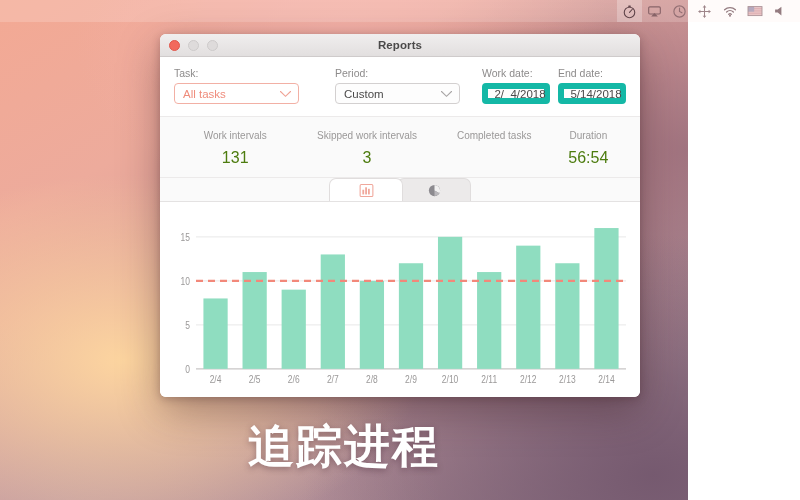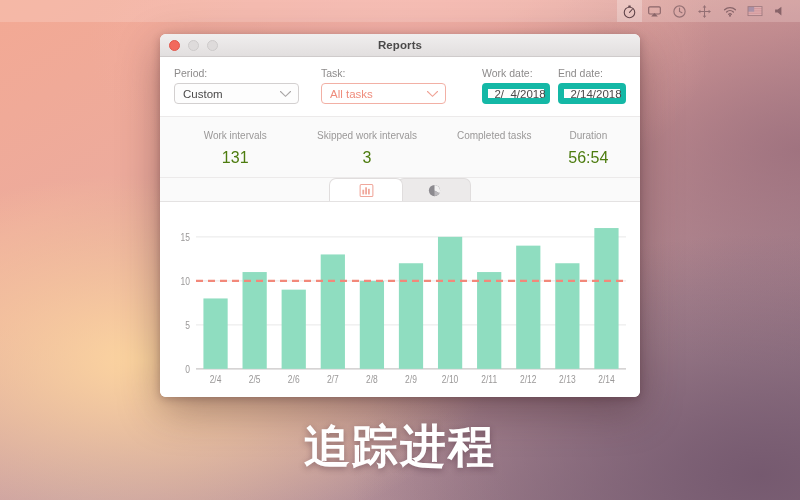--- a/index.html
+++ b/index.html
@@ -6,21 +6,21 @@
 
   html, body {
     width:800px; height:500px;
     font-family:"Liberation Sans", sans-serif;
     overflow:hidden;
   }
 
   
   #desktop {
     position:relative;
-    width:800px; height:500px;
+    width:688px; height:500px;
     background:
       radial-gradient(ellipse 70% 60% at 18% 72%, rgba(255,216,160,0.95) 0%, rgba(255,216,160,0) 62%),
       radial-gradient(ellipse 60% 55% at 50% 8%,  rgba(246,178,170,0.85) 0%, rgba(246,178,170,0) 65%),
       radial-gradient(ellipse 85% 80% at 95% 95%, rgba(116,88,110,0.95) 0%, rgba(116,88,110,0) 60%),
       radial-gradient(ellipse 75% 70% at 100% 30%, rgba(150,105,120,0.75) 0%, rgba(150,105,120,0) 62%),
       radial-gradient(ellipse 90% 60% at 10% 100%, rgba(196,160,165,0.8) 0%, rgba(196,160,165,0) 60%),
       linear-gradient(150deg, #f3a994 0%, #edab9c 25%, #d79d9b 50%, #ae8a94 72%, #8c7384 100%);
   }
 
   
@@ -257,52 +257,52 @@
       <div class="lights">
         <div class="light close"></div>
         <div class="light min"></div>
         <div class="light max"></div>
       </div>
       <div id="window-title">Reports</div>
     </div>
 
     <div id="filterbar">
 
+      <div class="field" id="task-field">
+        <span class="field-label">Task:</span>
+        <div class="select accent">
+          <span>All tasks</span>
+          <span class="chev">
+            <svg width="13" height="8" viewBox="0 0 13 8">
+              <path d="M1.5 1.5 L6.5 6.3 L11.5 1.5" fill="none" stroke="#f0a396" stroke-width="1.1" stroke-linecap="round"></path>
+            </svg>
+          </span>
+        </div>
+      </div>
+
       <div class="field" id="period-field">
         <span class="field-label">Period:</span>
         <div class="select">
           <span>Custom</span>
           <span class="chev">
             <svg width="13" height="8" viewBox="0 0 13 8">
               <path d="M1.5 1.5 L6.5 6.3 L11.5 1.5" fill="none" stroke="#a9a6a6" stroke-width="1.1" stroke-linecap="round"></path>
             </svg>
           </span>
         </div>
       </div>
 
-      <div class="field" id="task-field">
-        <span class="field-label">Task:</span>
-        <div class="select accent">
-          <span>All tasks</span>
-          <span class="chev">
-            <svg width="13" height="8" viewBox="0 0 13 8">
-              <path d="M1.5 1.5 L6.5 6.3 L11.5 1.5" fill="none" stroke="#f0a396" stroke-width="1.1" stroke-linecap="round"></path>
-            </svg>
-          </span>
-        </div>
-      </div>
-
       <div class="field" id="start-field">
         <span class="field-label">Work date:</span>
         <div class="datebox">2/  4/2018</div>
       </div>
 
       <div class="field" id="end-field">
         <span class="field-label">End date:</span>
-        <div class="datebox">2/14/2018</div>
+        <div class="datebox">5/14/2018</div>
       </div>
 
     </div>
 
     <div id="stats">
       <div class="stat">
         <div class="stat-label">Work intervals</div>
         <div class="stat-value">131</div>
       </div>
       <div class="stat">

